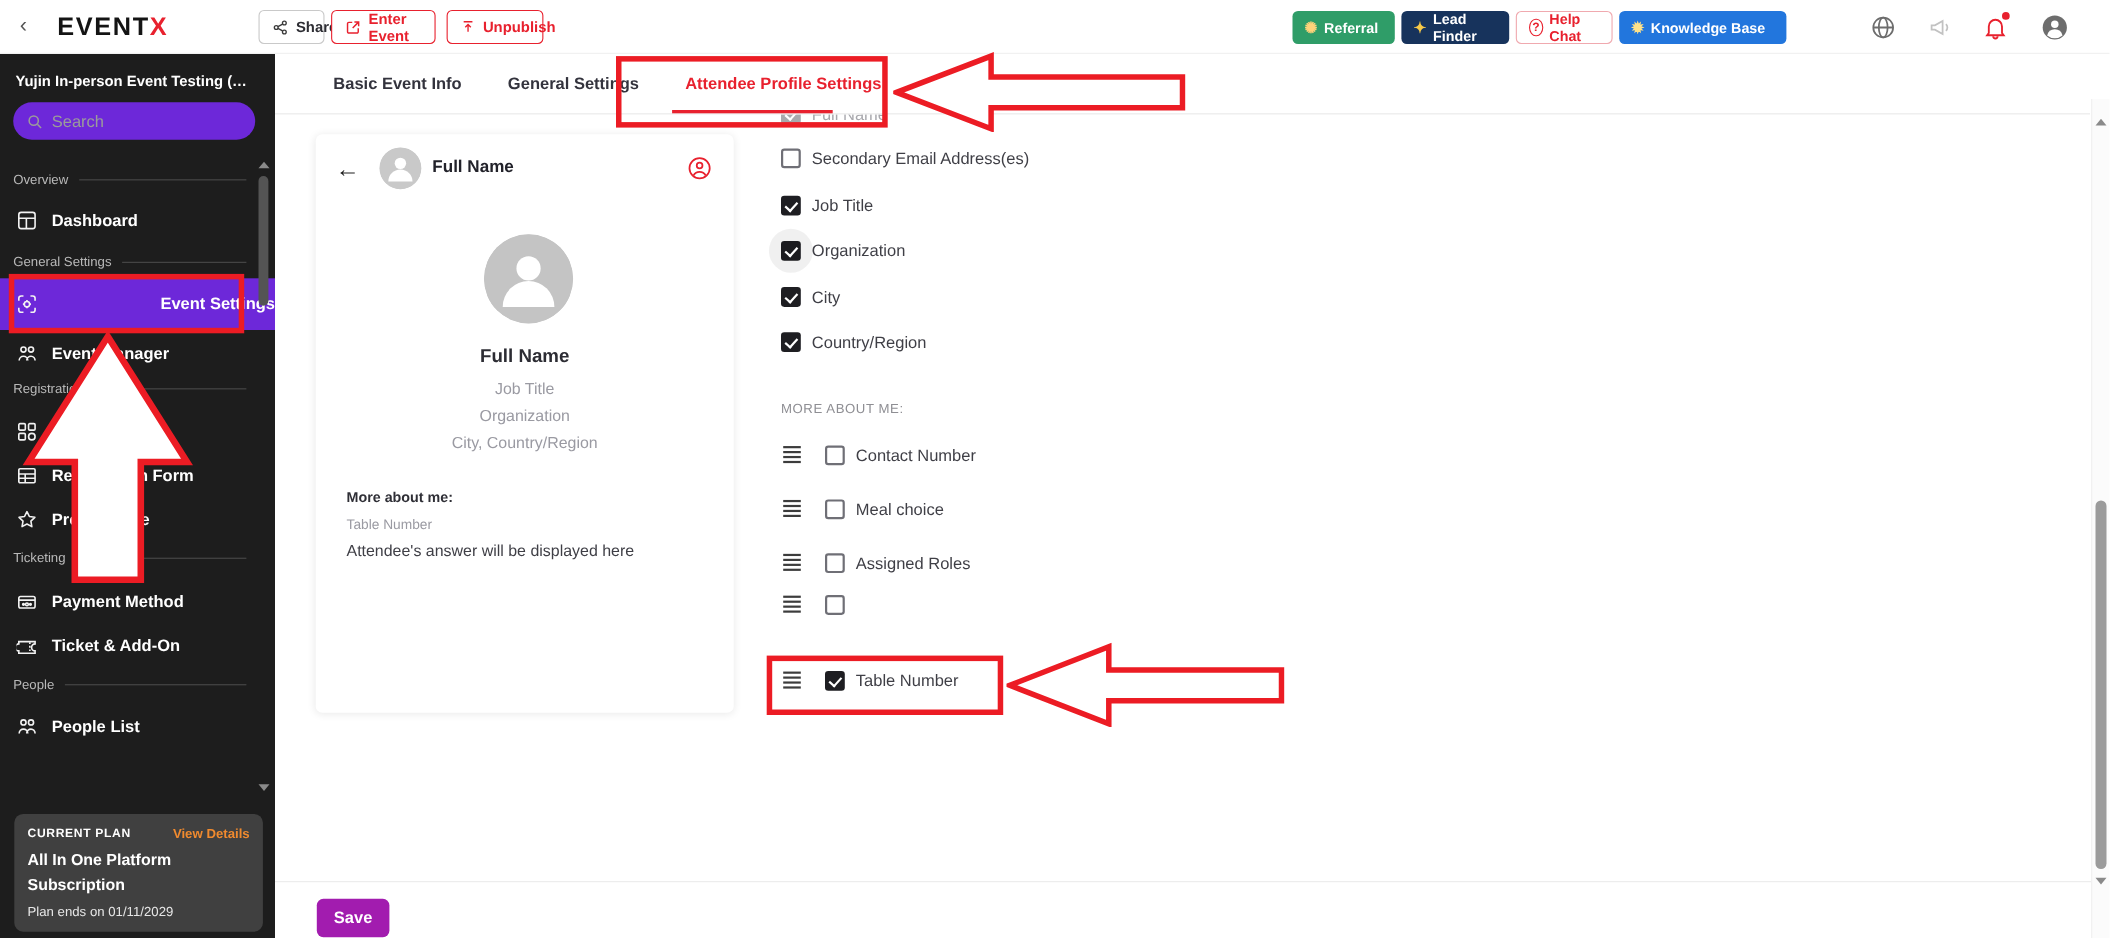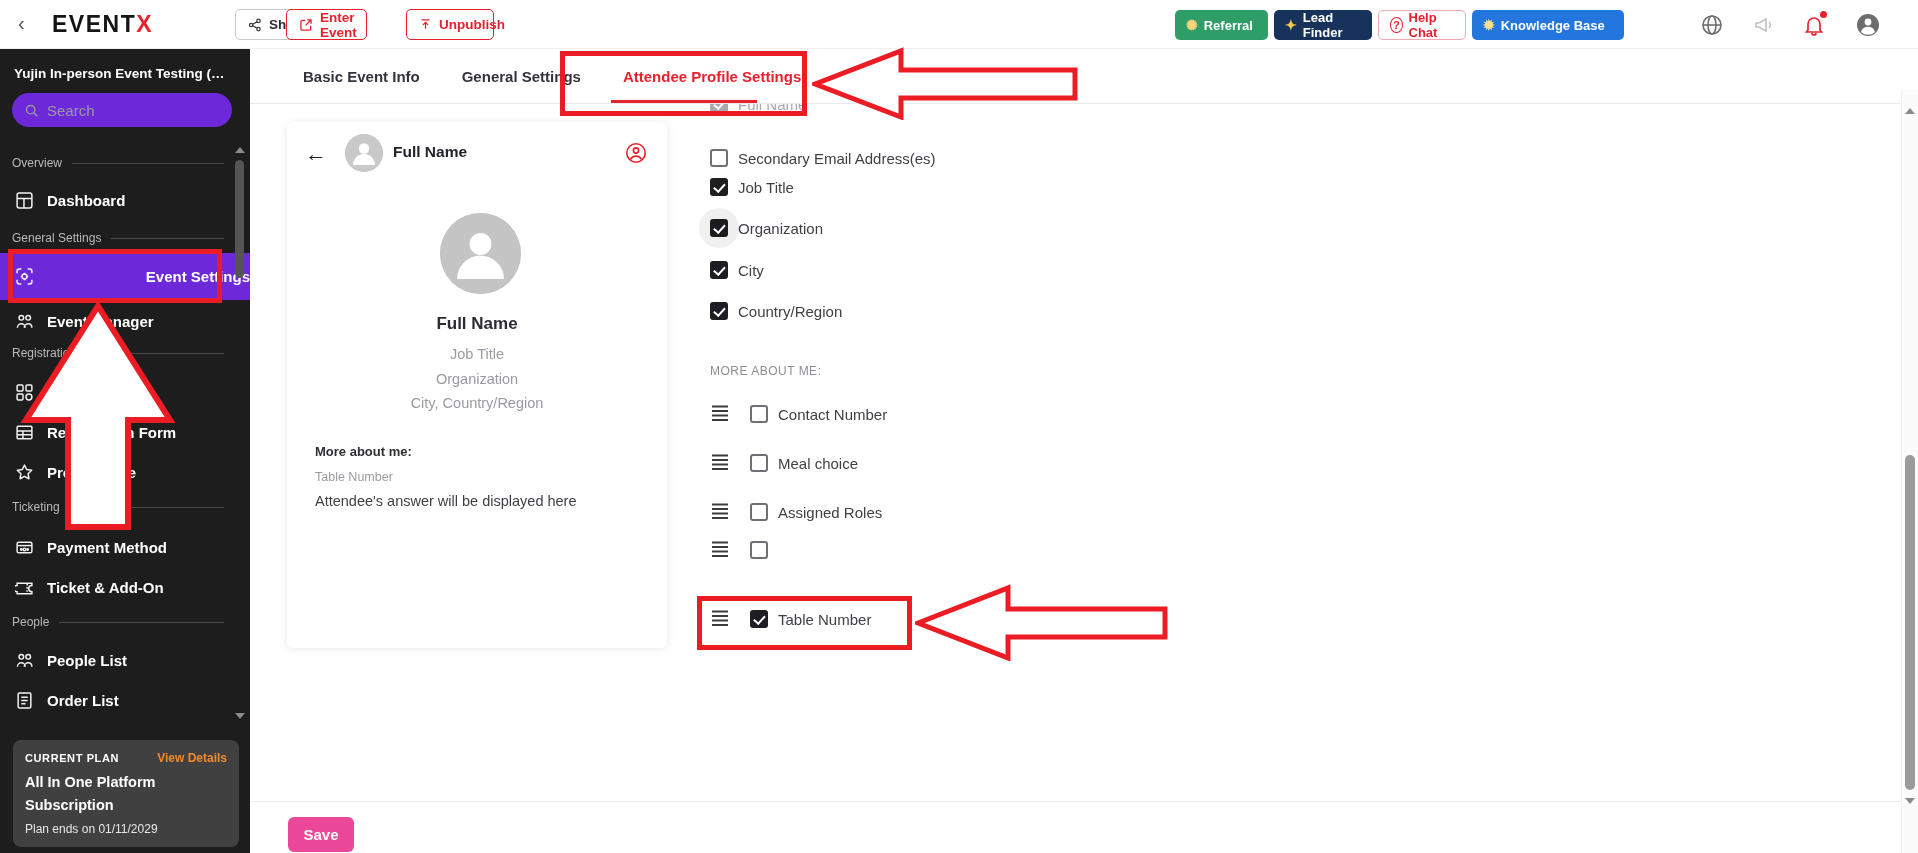--- a/index.html
+++ b/index.html
@@ -69,21 +69,21 @@
   .cb.off { background:#fff; border:2px solid #6f6f76; }
   .cb.dis { background:#a9a9ad; }
   .halo { position:absolute; left:-11px; top:-11px; width:40px; height:40px; border-radius:50%; background:rgba(0,0,0,.06); }
   .flabel { font-size:15px; color:#3f3f46; }
   .flabel.dis { color:#a8a8ad; }
   .handle { width:16px; height:2.5px; background:#3c3c3c; box-shadow:0 -4.5px 0 #3c3c3c, 0 4.5px 0 #3c3c3c, 0 9px 0 #3c3c3c; margin:-6px 12px 0 0; flex:none; cursor:grab; }
   .more-lab { position:absolute; left:710px; top:364px; font-size:12px; letter-spacing:.5px; color:#8e8e93; z-index:2; }
   .wrap-label { max-width:345px; line-height:26px; }
   
   .footer-line { position:absolute; left:250px; top:801px; width:1668px; height:1px; background:#ececec; }
-  .save-btn { position:absolute; left:288px; top:817px; width:66px; height:35px; background:#ec4899; border:none; border-radius:6px; color:#fff; font-size:15px; font-weight:700; cursor:pointer; font-family:"Liberation Sans",sans-serif; z-index:6; }
+  .save-btn { position:absolute; left:288px; top:817px; width:66px; height:35px; background:#a21caf; border:none; border-radius:6px; color:#fff; font-size:15px; font-weight:700; cursor:pointer; font-family:"Liberation Sans",sans-serif; z-index:6; }
   
   .mscroll { position:absolute; right:0; top:90px; width:17px; height:763px; background:#fbfbfb; border-left:1px solid #f0f0f0; z-index:5; }
   .m-thumb { position:absolute; left:3px; top:365px; width:10px; height:335px; border-radius:5px; background:#9b9b9b; }
   
   .ann-box { position:absolute; border:5px solid #ec1c24; z-index:9; }
   .ann { position:absolute; z-index:9; }
 </style>
 </head>
 <body>
 
@@ -99,21 +99,21 @@
       <svg class="icn" style="width:14px;height:14px" viewBox="0 0 18 18">
           <g fill="none" stroke="#3a3a3a" stroke-width="1.6">
             <circle cx="4" cy="9" r="2.2"></circle>
             <circle cx="13.5" cy="3.8" r="2.2"></circle>
             <circle cx="13.5" cy="14.2" r="2.2"></circle>
             <path d="M6 8l5.5-3M6 10l5.5 3"></path>
           </g>
         </svg>
       <span>Share</span>
     </div>
-    <div class="hbtn redline" style="left:286px; width:81px;align-items:center;">
+    <div class="hbtn redline" style="left:301px; width:95px;align-items:center;">
       <svg class="icn" style="width:14px;height:14px" viewBox="0 0 18 18">
           <g fill="none" stroke="#e8212e" stroke-width="1.7">
             <path d="M8 3H4a1.5 1.5 0 0 0-1.5 1.5V14A1.5 1.5 0 0 0 4 15.5h9.5A1.5 1.5 0 0 0 15 14v-4"></path>
             <path d="M10.5 2.5H15.5V7.5M15 3L8.5 9.5"></path>
           </g>
         </svg>
       <span>Enter Event</span>
     </div>
     <div class="hbtn redline" style="left:406px; width:88px;">
       <svg class="icn" style="width:13px;height:13px" viewBox="0 0 18 18">
@@ -286,29 +286,20 @@
     <div class="sitem" style="top:592px">
       <svg class="icn" viewBox="0 0 18 18">
           <g fill="none" stroke="#f2f2f2" stroke-width="1.4">
             <circle cx="6" cy="5.5" r="2.2"></circle>
             <circle cx="12.5" cy="5.5" r="2.2"></circle>
             <path d="M2.3 15c0-2.2 1.7-3.8 3.7-3.8S9.7 12.8 9.7 15M8.8 15c0-2.2 1.7-3.8 3.7-3.8s3.5 1.6 3.5 3.8"></path>
           </g>
         </svg>
       <span>People List</span>
     </div>
-    <div class="sitem" style="top:632px">
-      <svg class="icn" viewBox="0 0 18 18">
-          <g fill="none" stroke="#f2f2f2" stroke-width="1.4">
-            <rect x="3" y="2" width="12" height="14" rx="1"></rect>
-            <path d="M6 6h6M6 9h6M6 12h4"></path>
-          </g>
-        </svg>
-      <span>Order List</span>
-    </div>
 
     <div class="plan">
       <div class="plan-top">
         <span class="plan-lab">CURRENT PLAN</span>
         <span class="plan-link">View Details</span>
       </div>
       <div class="plan-name">
         <div>All In One Platform</div>
         <div>Subscription</div>
       </div>
@@ -362,21 +353,21 @@
 
     <div class="pv-more-lab">More about me:</div>
     <div class="pv-more-field">Table Number</div>
     <div class="pv-more-ans">Attendee's answer will be displayed here</div>
   </div>
 
   <div class="chk-row" style="left:710px; top:95px;">
     <span class="cb dis"></span>
     <span class="flabel dis">Full Name</span>
   </div>
-  <div class="chk-row" style="left:710px; top:135px;margin-top:14px;">
+  <div class="chk-row" style="left:710px; top:135px;">
     <span class="cb off"></span>
     <span class="flabel">Secondary Email Address(es)</span>
   </div>
   <div class="chk-row" style="left:710px; top:178px;">
     <span class="cb on"></span>
     <span class="flabel">Job Title</span>
   </div>
   <div class="chk-row" style="left:710px; top:219px;">
     <span class="cb on">
         <span class="halo"></span>

